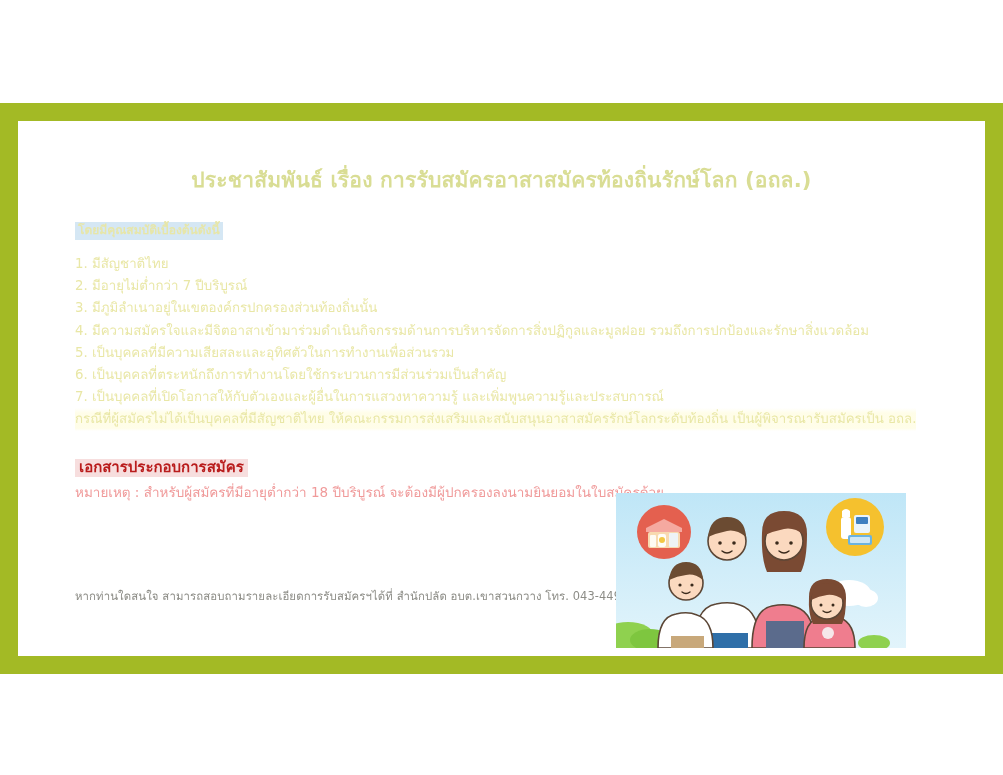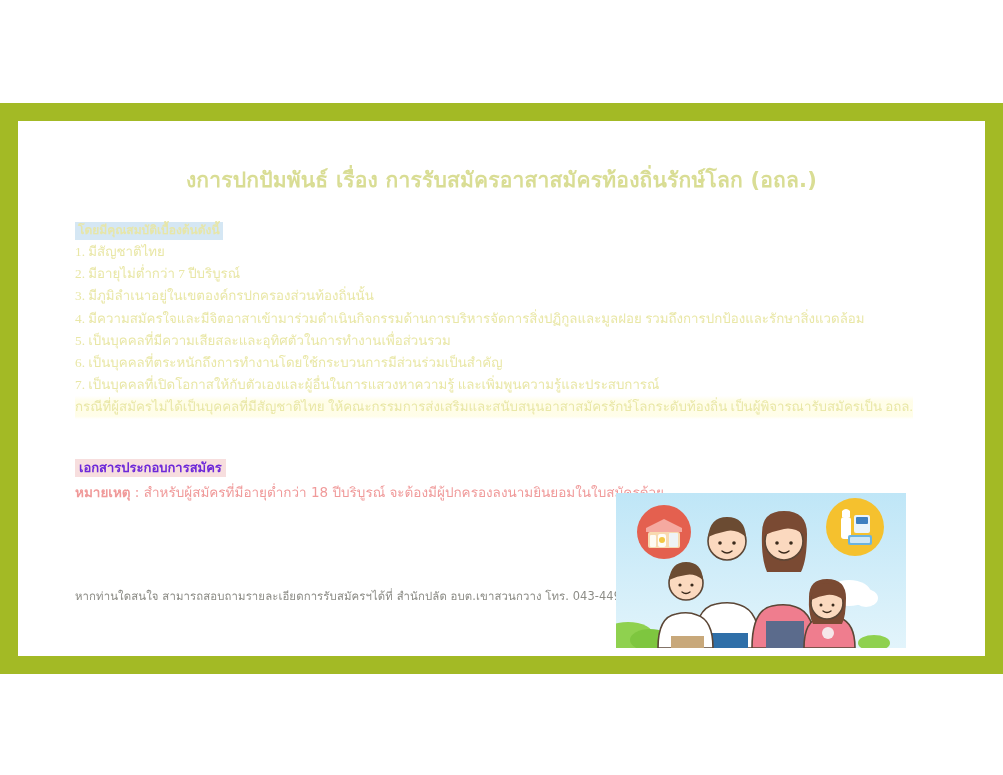--- a/index.html
+++ b/index.html
@@ -82,42 +82,42 @@
     color: #e9e7a6;
     line-height: 22.2px;
     white-space: nowrap;
     background: linear-gradient(to bottom, rgba(255,255,230,0) 0%, rgba(255,252,214,0.55) 22%, rgba(255,252,214,0.55) 88%, rgba(255,255,230,0) 100%);
     display: inline-block;
     padding: 0 0;
   }
 
   
   .hl-docs-heading {
-    font-size: 13px;
+    font-size: 15px;
     font-weight: bold;
-    color: #6d28d9;
+    color: #b91c1c;
     background: #f7dede;
     padding: 1px 4px 2px 4px;
     display: inline-block;
     line-height: 15px;
   }
   .doc-item {
     font-size: 13.5px;
     color: #f09a9a;
     line-height: 22.5px;
     white-space: nowrap;
   }
   .doc-note {
     font-size: 13.5px;
     color: #f09a9a;
     line-height: 22.5px;
     white-space: nowrap;
   }
   .doc-note b {
-    font-weight: bold;
+    font-weight: normal;
   }
 
   
   #poster-footer {
     position: absolute;
     left: 57px;
     top: 466px;
     font-size: 11.4px;
     color: #8c8c86;
     white-space: nowrap;
@@ -135,27 +135,27 @@
     background: #cdeaf7;
   }
   #family-illustration svg { display: block; }
 </style>
 </head>
 <body>
 
 <div id="poster-frame">
   <div id="poster-inner">
 
-    <div id="poster-title">งการปกปัมพันธ์ เรื่อง การรับสมัครอาสาสมัครท้องถิ่นรักษ์โลก (อถล.)</div>
+    <div id="poster-title">ประชาสัมพันธ์ เรื่อง การรับสมัครอาสาสมัครท้องถิ่นรักษ์โลก (อถล.)</div>
 
     <div class="body-block" style="top:98px;">
       <span class="hl-subtitle">โดยมีคุณสมบัติเบื้องต้นดังนี้</span>
     </div>
 
-    <div class="body-block" style="top:120px;font-family:Liberation Serif, serif;">
+    <div class="body-block" style="top:132px;">
       <ul class="qual-list">
         <li class="qual-item">1. มีสัญชาติไทย</li>
         <li class="qual-item">2. มีอายุไม่ต่ำกว่า 7 ปีบริบูรณ์</li>
         <li class="qual-item">3. มีภูมิลำเนาอยู่ในเขตองค์กรปกครองส่วนท้องถิ่นนั้น</li>
         <li class="qual-item">4. มีความสมัครใจและมีจิตอาสาเข้ามาร่วมดำเนินกิจกรรมด้านการบริหารจัดการสิ่งปฏิกูลและมูลฝอย รวมถึงการปกป้องและรักษาสิ่งแวดล้อม</li>
         <li class="qual-item">5. เป็นบุคคลที่มีความเสียสละและอุทิศตัวในการทำงานเพื่อส่วนรวม</li>
         <li class="qual-item">6. เป็นบุคคลที่ตระหนักถึงการทำงานโดยใช้กระบวนการมีส่วนร่วมเป็นสำคัญ</li>
         <li class="qual-item">7. เป็นบุคคลที่เปิดโอกาสให้กับตัวเองและผู้อื่นในการแสวงหาความรู้ และเพิ่มพูนความรู้และประสบการณ์</li>
       </ul>
       <div class="qual-note">กรณีที่ผู้สมัครไม่ได้เป็นบุคคลที่มีสัญชาติไทย ให้คณะกรรมการส่งเสริมและสนับสนุนอาสาสมัครรักษ์โลกระดับท้องถิ่น  เป็นผู้พิจารณารับสมัครเป็น อถล.</div>

